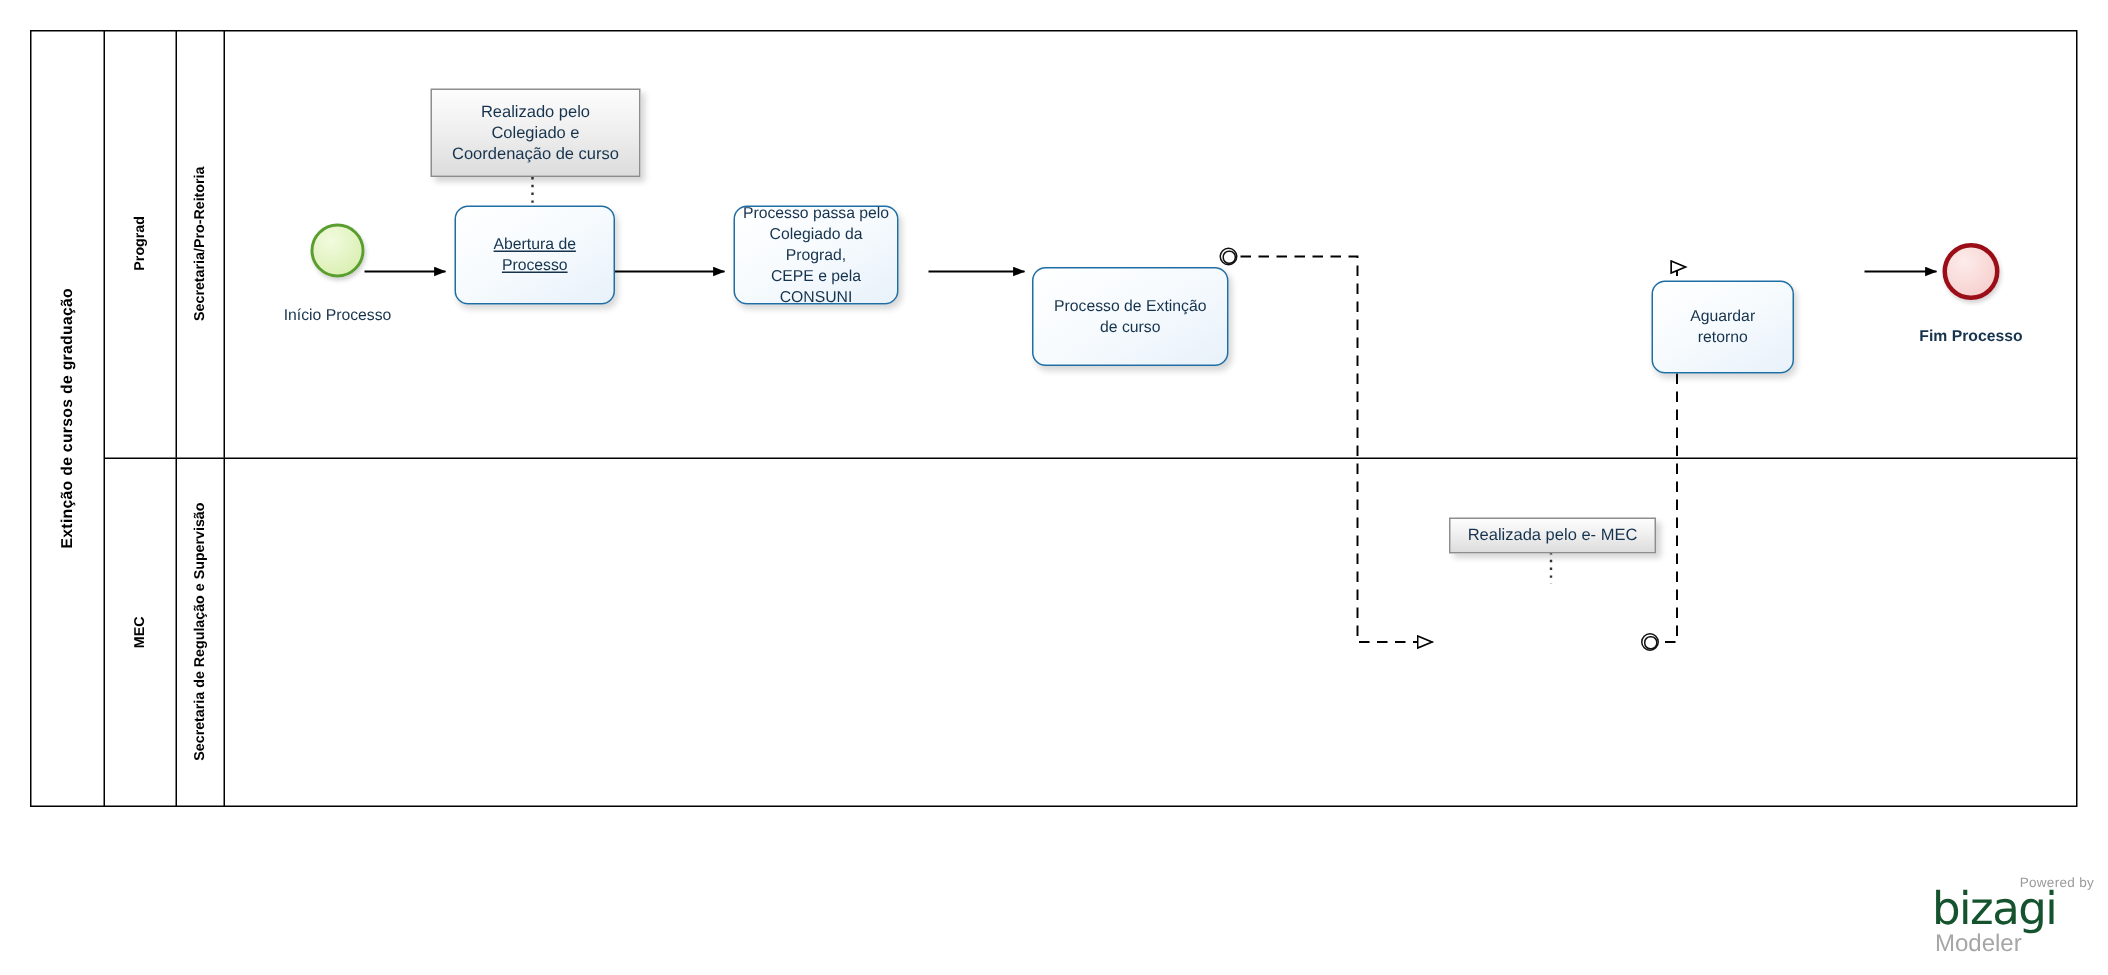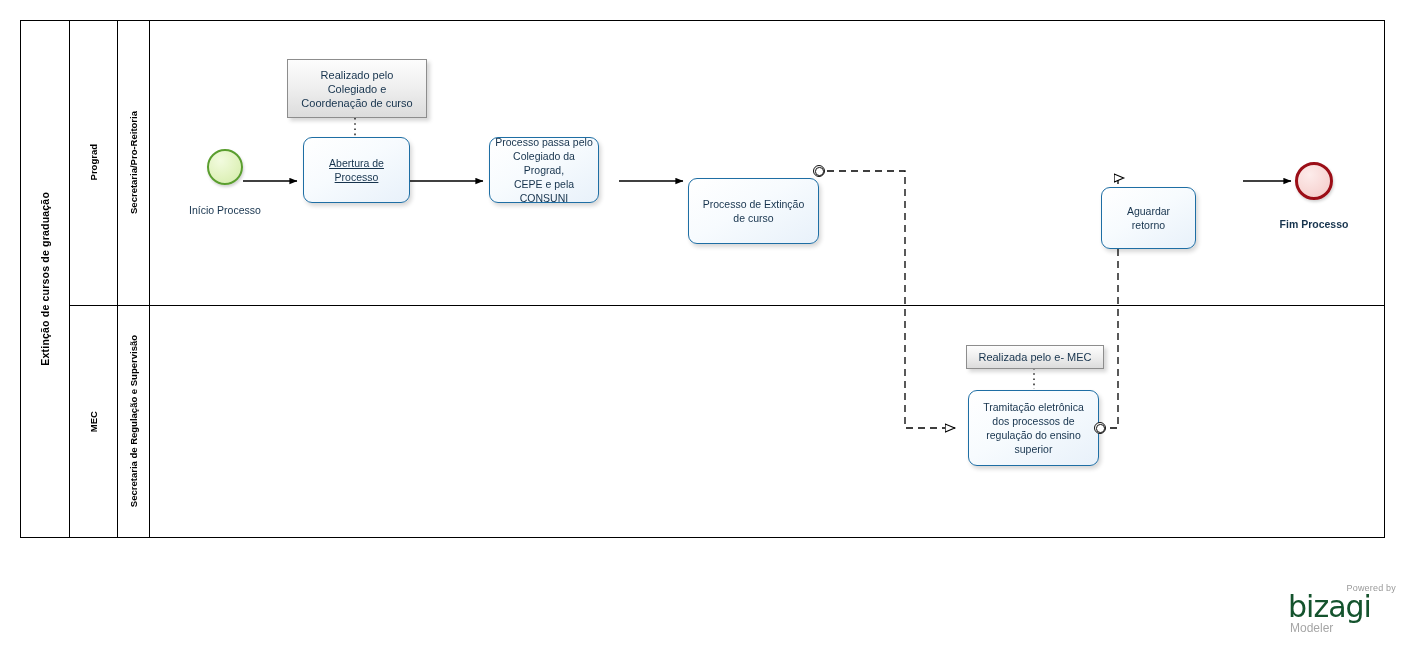--- a/index.html
+++ b/index.html
@@ -64,21 +64,21 @@
          display:flex;align-items:center;justify-content:center;}
   .annot-label{font-size:11px;line-height:14px;color:#16334d;text-align:center;
                padding:0 6px;white-space:pre-line;}
 
   
   .brand{position:absolute;left:1288px;top:583px;width:110px;height:52px;}
   .brand-powered{position:absolute;right:2px;top:0;font-size:9px;color:#9a9a9a;
                  letter-spacing:.2px;text-align:center;}
   .brand-name{position:absolute;left:0;top:9px;font-size:30px;line-height:30px;
               color:#14532d;letter-spacing:-1px;font-family:"DejaVu Sans",sans-serif;}
-  .brand-sub{position:absolute;left:2px;top:38px;font-size:12px;color:#a6a6a6;text-align:right;}
+  .brand-sub{position:absolute;left:2px;top:38px;font-size:16px;color:#a6a6a6;text-align:right;}
 </style>
 </head>
 <body>
 
 <div id="canvas">
 
   <div class="pool-outer"></div>
 
   <div class="pool-title-cell">
     <div class="pool-title">
@@ -155,26 +155,20 @@
     <div class="task-label" style="white-space:pre-line;">Processo de Extinção
 de curso</div>
   </div>
   <div class="boundary" style="left:813px;top:165px;"></div>
 
   <div class="task" style="left:1101px;top:150px;width:95px;height:62px;margin-top:37px;">
     <div class="task-label" style="white-space:pre-line;">Aguardar
 retorno</div>
   </div>
 
-  <div class="task" style="left:968px;top:390px;width:131px;height:76px;">
-    <div class="task-label" style="white-space:pre-line;">Tramitação eletrônica
-dos processos de
-regulação do ensino
-superior</div>
-  </div>
   <div class="boundary" style="left:1094px;top:422px;"></div>
 
   <div class="annot" style="left:287px;top:59px;width:140px;height:59px;">
     <div class="annot-label">Realizado pelo
 Colegiado e
 Coordenação de curso</div>
   </div>
 
   <div class="annot" style="left:966px;top:345px;width:138px;height:24px;">
     <div class="annot-label">Realizada pelo e- MEC</div>

